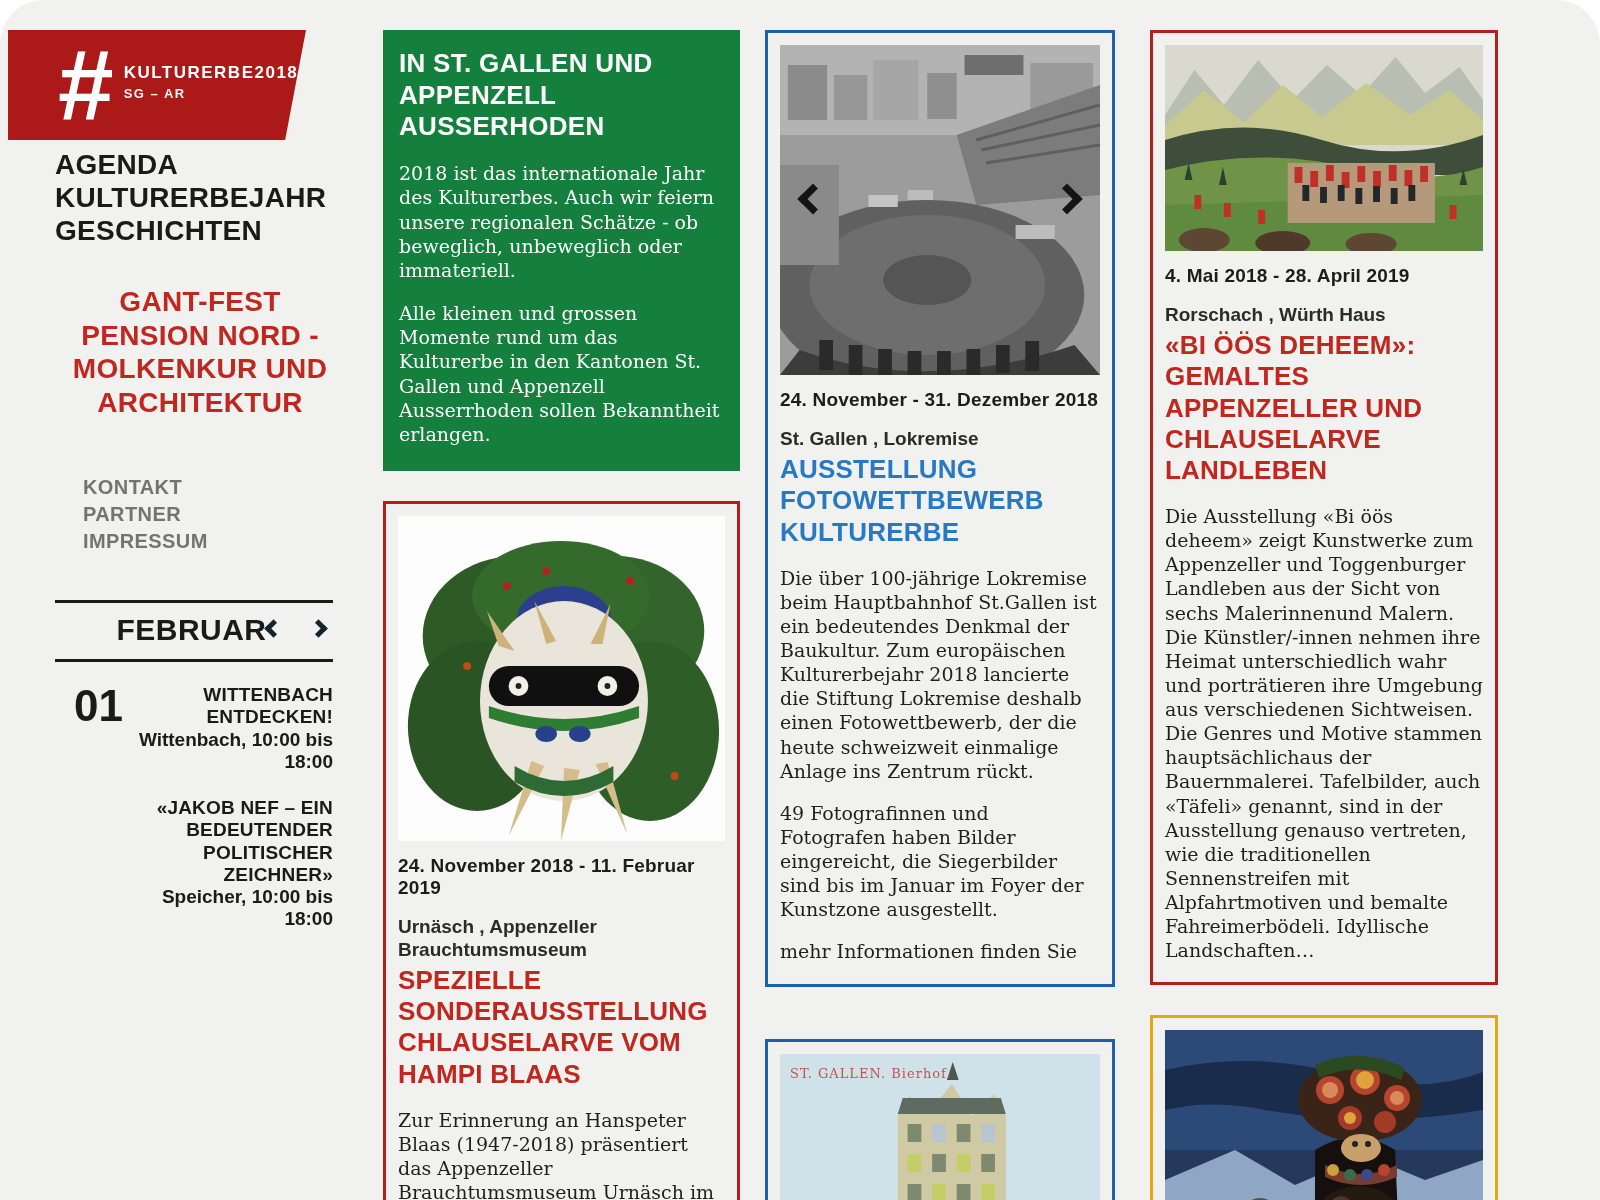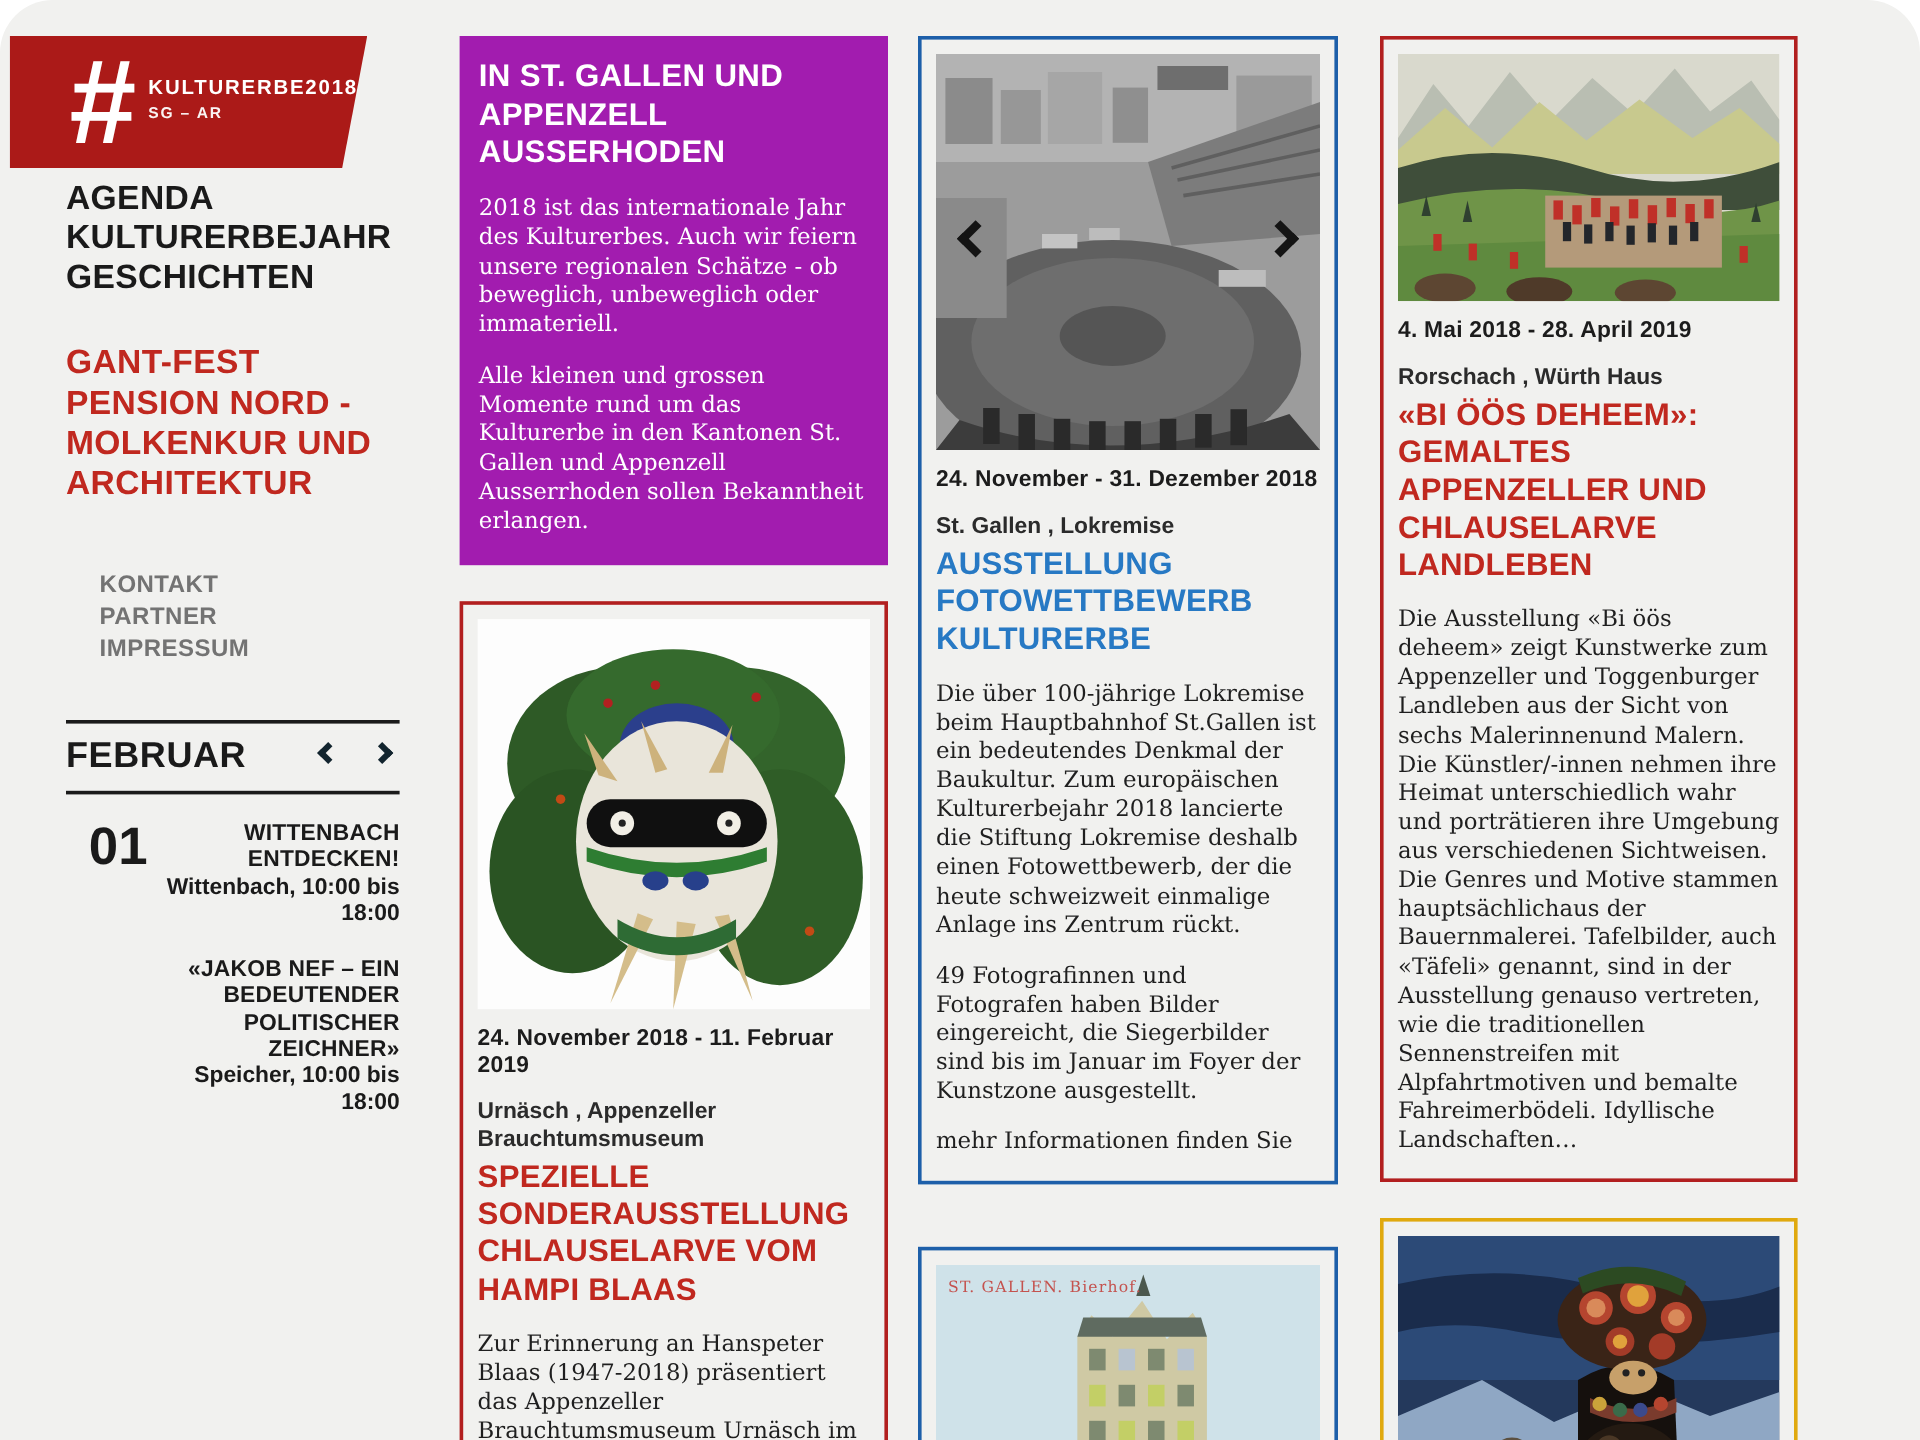--- a/index.html
+++ b/index.html
@@ -11,46 +11,46 @@
   .sidebar { position:absolute; left:0; top:0; width:383px; }
   .logo { position:absolute; left:8px; top:30px; width:298px; height:110px; background:#ab1a18;
           clip-path:polygon(0 0, 100% 0, 93% 100%, 0 100%); display:flex; align-items:center; }
   .logo-hash { color:#ffffff; font-size:100px; font-weight:700; line-height:100px; margin-left:50px; letter-spacing:-4px; }
   .logo-text { margin-left:14px; margin-top:-6px; }
   .logo-title { color:#ffffff; font-weight:700; font-size:17px; letter-spacing:1.5px; }
   .logo-sub { color:#ffffff; font-weight:600; font-size:13px; letter-spacing:1.5px; margin-top:3px; opacity:.95; }
 
   .side-inner { position:absolute; left:55px; top:148px; width:290px; }
   .nav-item { font-size:28px; font-weight:800; color:#1a1a1a; line-height:1.18; letter-spacing:.3px; cursor:pointer; }
-  .featured { margin-top:38px; font-size:28px; font-weight:800; color:#c0281f; line-height:1.2; letter-spacing:.3px; cursor:pointer; }
+  .featured { margin-top:38px; font-size:28px; font-weight:800; color:#c0281f; line-height:1.2; letter-spacing:.3px; cursor:pointer;text-align:center; }
   .side-links { margin-top:55px; }
   .side-link { font-size:20px; font-weight:700; color:#737373; line-height:1.33; letter-spacing:.4px; cursor:pointer;margin-left:28px; }
 
   .cal { margin-top:46px; width:278px; }
   .cal hr { border:none; border-top:3px solid #1a1a1a; }
-  .cal-row { display:flex; align-items:center; justify-content:space-between; padding:10px 0 12px 0; }
+  .cal-row { display:flex; align-items:center; justify-content:flex-end; padding:10px 0 12px 0; }
   .cal-month { font-size:30px; font-weight:800; color:#1a1a1a; letter-spacing:.5px; }
   .chev { display:inline-block; width:13px; height:13px; border-right:5px solid #12242e; border-bottom:5px solid #12242e; cursor:pointer; }
   .chev.left { transform:rotate(135deg); margin-right:28px; }
   .chev.right { transform:rotate(-45deg); margin-right:8px; }
   .cal-events { display:flex; margin-top:22px;text-align:right; }
   .cal-day { font-size:44px; font-weight:800; color:#1a1a1a; width:68px; line-height:1; }
   .event-list { width:210px; }
   .event { margin-bottom:24px; }
   .event-title { font-size:19px; font-weight:800; color:#1a1a1a; line-height:1.17; letter-spacing:.2px; }
   .event-detail { font-size:19px; font-weight:800; color:#1a1a1a; line-height:1.17; }
 
   
   .main { position:absolute; left:383px; top:30px; display:flex; }
   .col { display:flex; flex-direction:column; }
   .col1 { width:357px; }
   .col2 { width:350px; margin-left:25px; }
   .col3 { width:348px; margin-left:35px; }
 
-  .intro-card { background:#a21caf; padding:18px 16px 24px 16px; }
+  .intro-card { background:#15803d; padding:18px 16px 24px 16px; }
   .intro-title { color:#ffffff; font-size:26px; font-weight:800; line-height:1.22; letter-spacing:.3px; }
   .intro-body p { color:#ffffff; font-family:"DejaVu Serif", serif; font-size:19px; line-height:1.28; margin-top:18px; }
 
   .card { border:3px solid #888; background:#f1f1ef; padding:12px 12px 20px 12px; }
   .card.red { border-color:#b21f1f; }
   .card.blue { border-color:#1d5fa9; }
   .card.gold { border-color:#e0a90e; }
   .mt30 { margin-top:30px; }
   .mt52 { margin-top:52px; }
 

